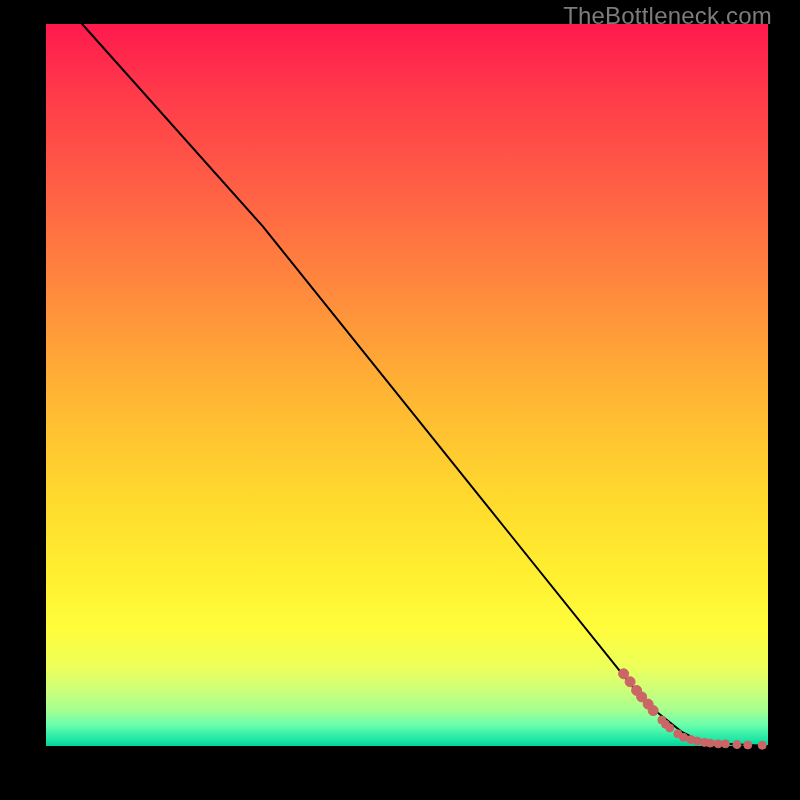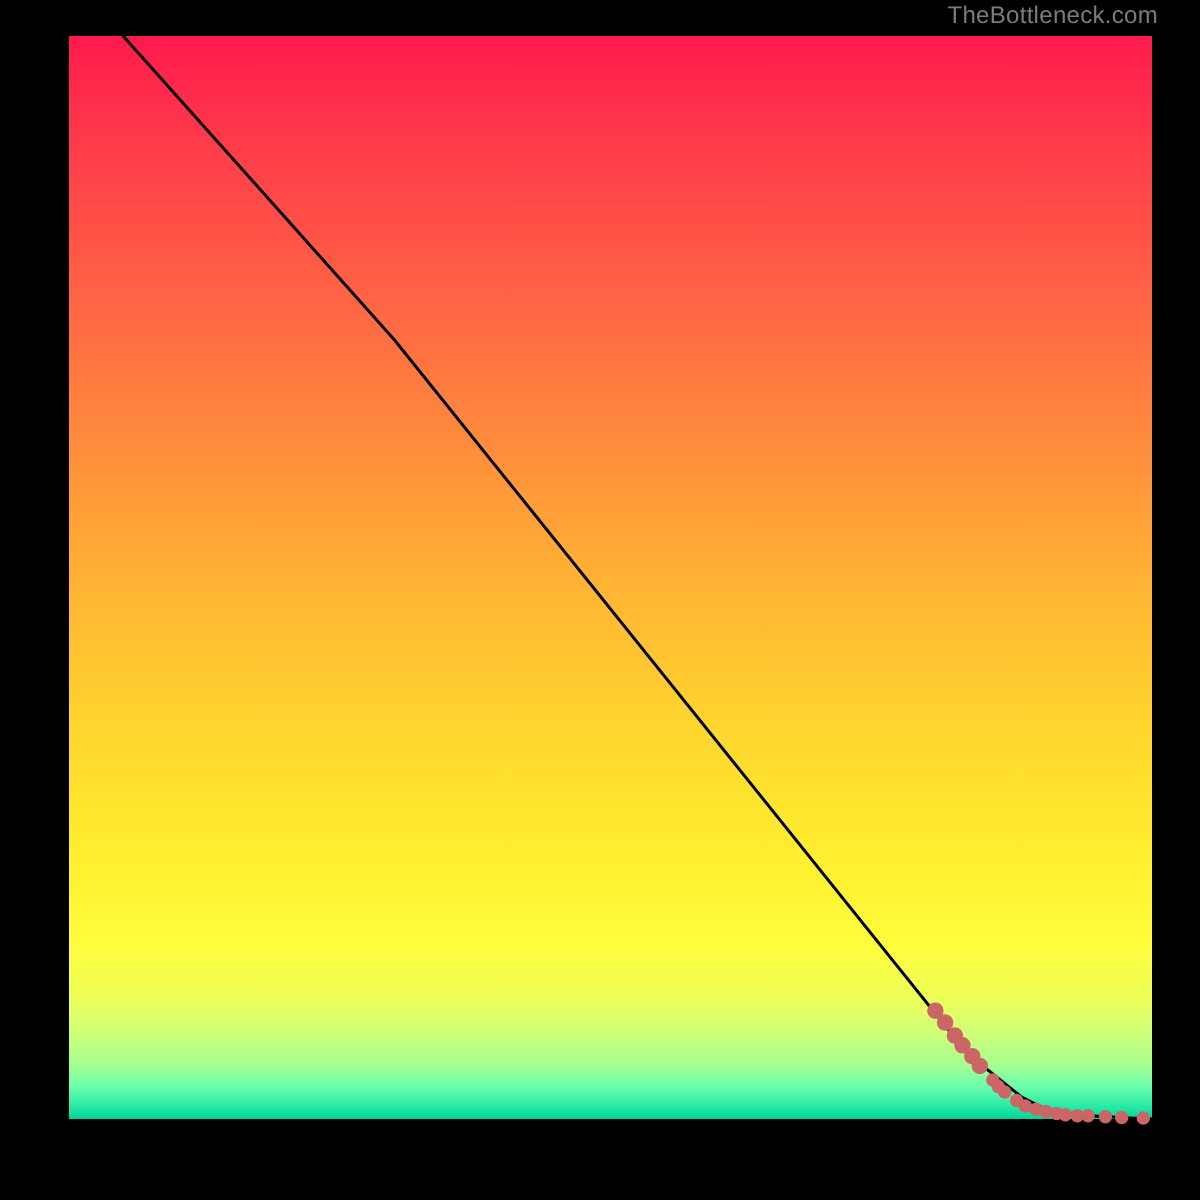--- a/index.html
+++ b/index.html
@@ -37,21 +37,21 @@
       #6bffac 97%,
       #22e8a6 99%,
       #00d39a 100%
     );
   }
   .watermark {
     position: absolute;
     top: 2px;
     right: 28px;
     font-family: Arial, Helvetica, sans-serif;
-    font-size: 16px;
+    font-size: 24px;
     color: #7c7c7c;
     letter-spacing: 0.2px;
   }
   svg.overlay {
     position: absolute;
     left: 46px;
     top: 24px;
     width: 722px;
     height: 722px;
     overflow: visible;

